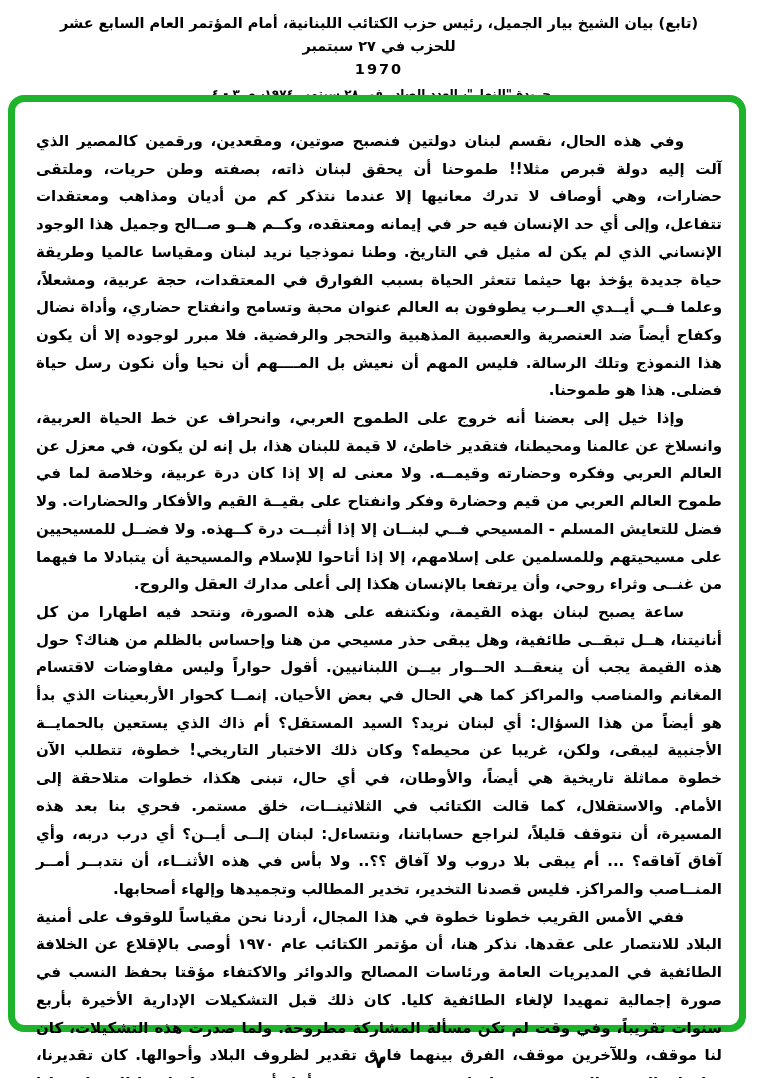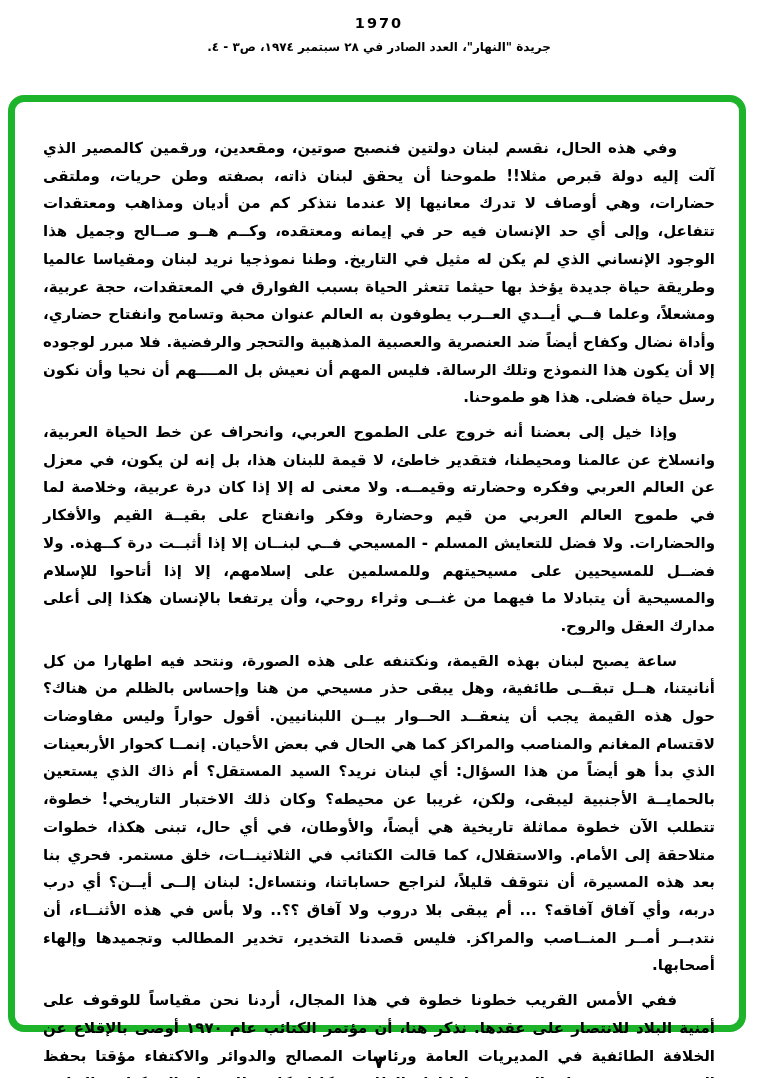--- a/index.html
+++ b/index.html
@@ -48,38 +48,39 @@
     position: absolute;
     left: 36px; right: 36px; top: 128px;
     direction: rtl;
     text-align: justify;
     font-weight: bold;
     font-size: 15px;
     line-height: 27.7px;
     color: #000000;
   }
   .content p {
-    margin: 7px;
+    margin: 0;
     text-indent: 38px;
   }
   .page-number {
     position: absolute;
     bottom: 6px; left: 0; right: 0;
     text-align: center;
     font-size: 17px;
     font-weight: bold;
     direction: rtl;
   }
 </style>
 </head>
 <body>
 
 <div class="page">
 
   <div class="header">
+    <div class="title-line1">(تابع) بيان الشيخ بيار الجميل، رئيس حزب الكتائب اللبنانية، أمام المؤتمر العام السابع عشر للحزب في ٢٧ سبتمبر</div>
     <div class="title-line2">1970</div>
     <div class="source-line">جريدة "النهار"، العدد الصادر في ٢٨ سبتمبر ١٩٧٤، ص٣ - ٤.</div>
   </div>
 
   <div class="frame"></div>
 
   <div class="content">
     <p>وفي هذه الحال، نقسم لبنان دولتين فنصبح صوتين، ومقعدين، ورقمين كالمصير الذي آلت إليه دولة قبرص مثلا!! طموحنا أن يحقق لبنان ذاته، بصفته وطن حريات، وملتقى حضارات، وهي أوصاف لا تدرك معانيها إلا عندما نتذكر كم من أديان ومذاهب ومعتقدات تتفاعل، وإلى أي حد الإنسان فيه حر في إيمانه ومعتقده، وكــم هــو صــالح وجميل هذا الوجود الإنساني الذي لم يكن له مثيل في التاريخ. وطنا نموذجيا نريد لبنان ومقياسا عالميا وطريقة حياة جديدة يؤخذ بها حيثما تتعثر الحياة بسبب الفوارق في المعتقدات، حجة عربية، ومشعلاً، وعلما فــي أيــدي العــرب يطوفون به العالم عنوان محبة وتسامح وانفتاح حضاري، وأداة نضال وكفاح أيضاً ضد العنصرية والعصبية المذهبية والتحجر والرفضية. فلا مبرر لوجوده إلا أن يكون هذا النموذج وتلك الرسالة. فليس المهم أن نعيش بل المــــهم أن نحيا وأن نكون رسل حياة فضلى. هذا هو طموحنا.</p>
     <p>وإذا خيل إلى بعضنا أنه خروج على الطموح العربي، وانحراف عن خط الحياة العربية، وانسلاخ عن عالمنا ومحيطنا، فتقدير خاطئ، لا قيمة للبنان هذا، بل إنه لن يكون، في معزل عن العالم العربي وفكره وحضارته وقيمــه. ولا معنى له إلا إذا كان درة عربية، وخلاصة لما في طموح العالم العربي من قيم وحضارة وفكر وانفتاح على بقيــة القيم والأفكار والحضارات. ولا فضل للتعايش المسلم - المسيحي فــي لبنــان إلا إذا أثبــت درة كــهذه. ولا فضــل للمسيحيين على مسيحيتهم وللمسلمين على إسلامهم، إلا إذا أتاحوا للإسلام والمسيحية أن يتبادلا ما فيهما من غنــى وثراء روحي، وأن يرتفعا بالإنسان هكذا إلى أعلى مدارك العقل والروح.</p>
     <p>ساعة يصبح لبنان بهذه القيمة، ونكتنفه على هذه الصورة، ونتحد فيه اطهارا من كل أنانيتنا، هــل تبقــى طائفية، وهل يبقى حذر مسيحي من هنا وإحساس بالظلم من هناك؟ حول هذه القيمة يجب أن ينعقــد الحــوار بيــن اللبنانيين. أقول حواراً وليس مفاوضات لاقتسام المغانم والمناصب والمراكز كما هي الحال في بعض الأحيان. إنمــا كحوار الأربعينات الذي بدأ هو أيضاً من هذا السؤال: أي لبنان نريد؟ السيد المستقل؟ أم ذاك الذي يستعين بالحمايــة الأجنبية ليبقى، ولكن، غريبا عن محيطه؟ وكان ذلك الاختبار التاريخي! خطوة، تتطلب الآن خطوة مماثلة تاريخية هي أيضاً، والأوطان، في أي حال، تبنى هكذا، خطوات متلاحقة إلى الأمام. والاستقلال، كما قالت الكتائب في الثلاثينــات، خلق مستمر. فحري بنا بعد هذه المسيرة، أن نتوقف قليلاً، لنراجع حساباتنا، ونتساءل: لبنان إلــى أيــن؟ أي درب دربه، وأي آفاق آفاقه؟ ... أم يبقى بلا دروب ولا آفاق ؟؟.. ولا بأس في هذه الأثنــاء، أن نتدبــر أمــر المنــاصب والمراكز. فليس قصدنا التخدير، تخدير المطالب وتجميدها وإلهاء أصحابها.</p>

